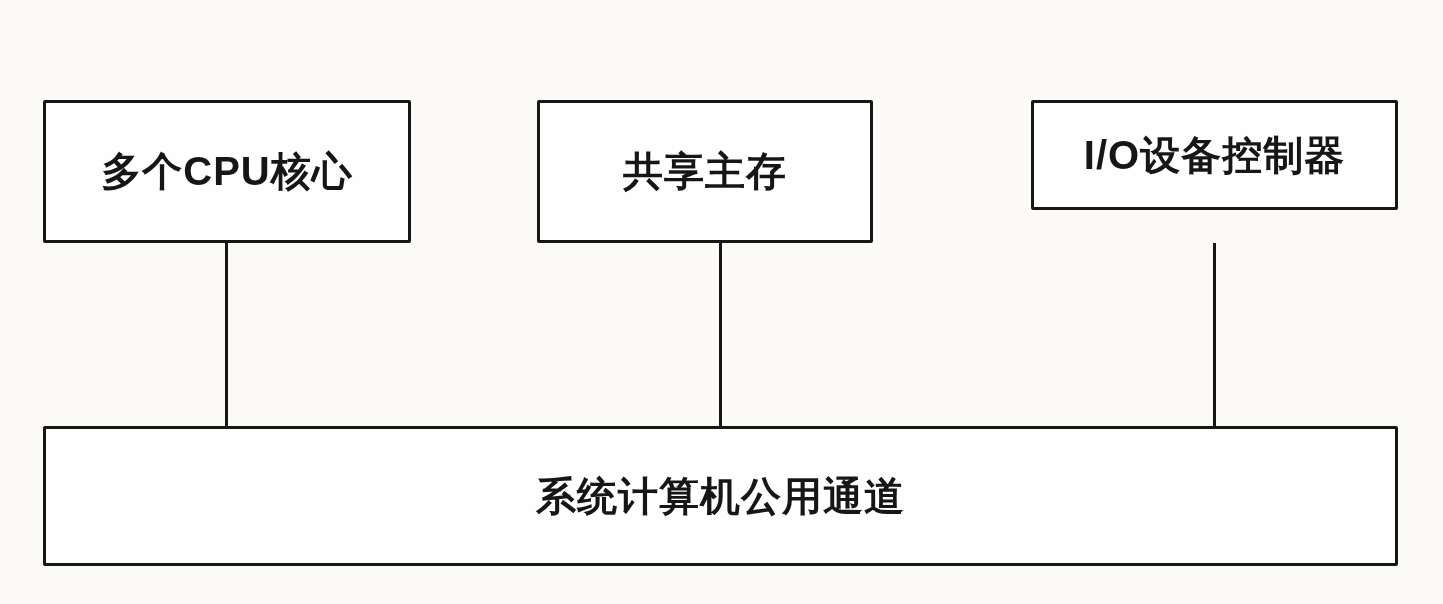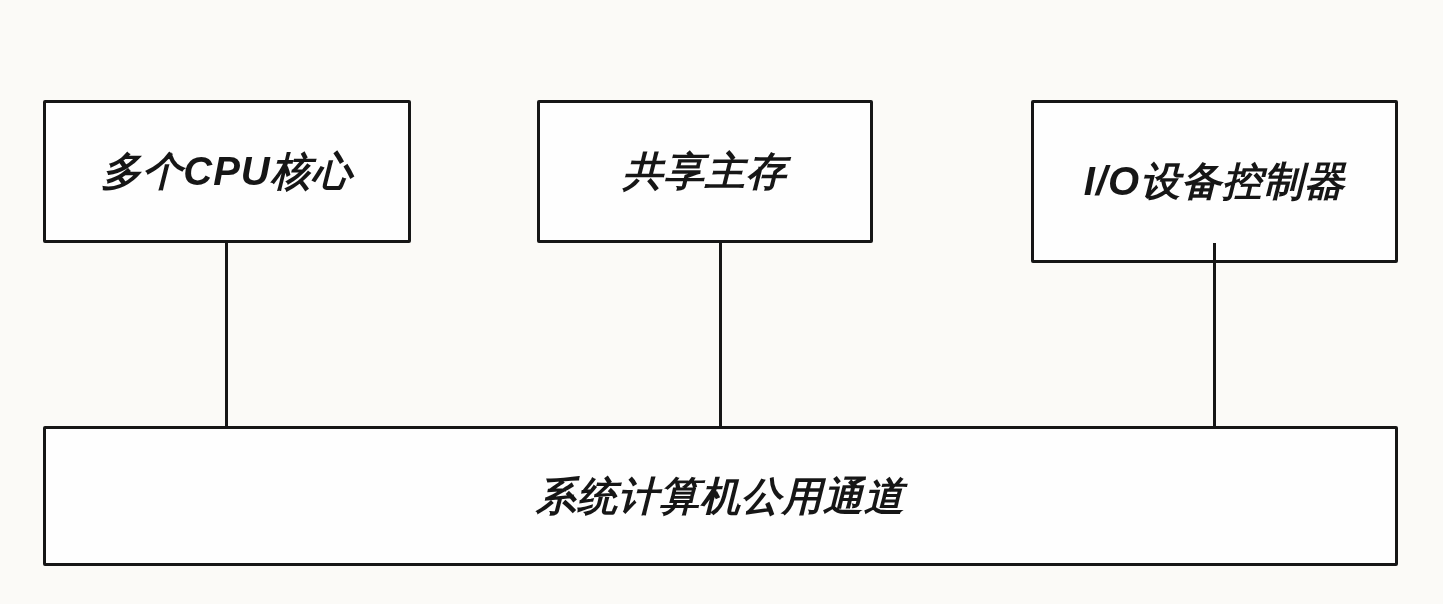--- a/index.html
+++ b/index.html
@@ -20,32 +20,31 @@
   }
   .node {
     position: absolute;
     background: #fefefe;
     border: 3px solid #161616;
     border-radius: 2px;
     display: flex;
     align-items: center;
     justify-content: center;
     box-sizing: border-box;
-    font-style: italic;
   }
   .node-label {
     font-size: 40px;
     font-weight: 700;
     color: #161616;
     letter-spacing: 1px;
     white-space: nowrap;
   }
   .node-cpu    { left: 43px;   top: 100px; width: 368px;  height: 143px; }
   .node-mem    { left: 537px;  top: 100px; width: 336px;  height: 143px; }
-  .node-io     { left: 1031px; top: 100px; width: 367px;  height: 163px; }
+  .node-io     { left: 1031px; top: 100px; width: 367px;  height: 110px; }
   .node-bus    { left: 43px;   top: 426px; width: 1355px; height: 140px; }
   .connector {
     position: absolute;
     width: 3px;
     background: #161616;
     top: 243px;
     height: 184px;
   }
   .connector-1 { left: 225px;  }
   .connector-2 { left: 719px;  }

